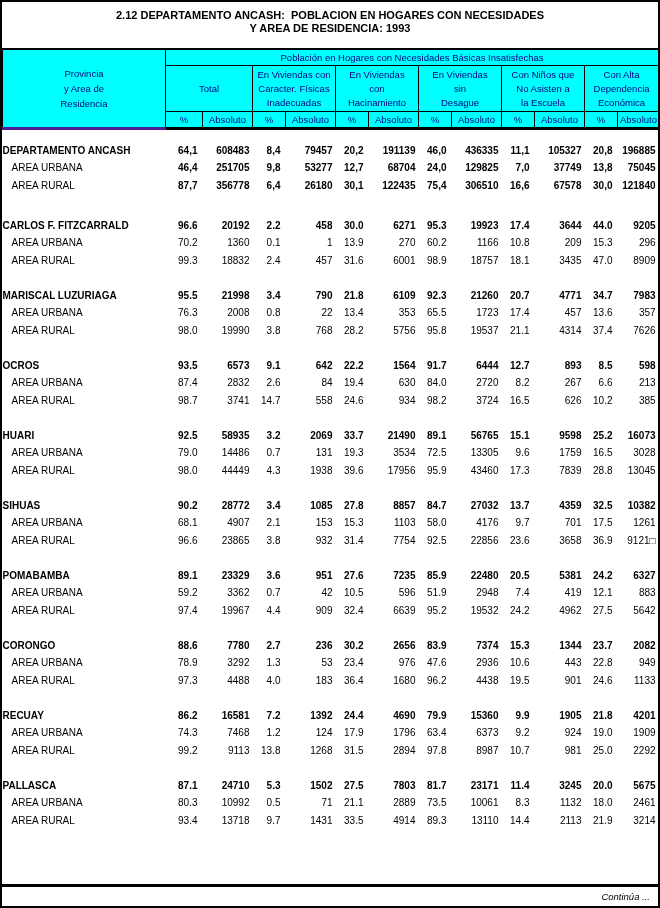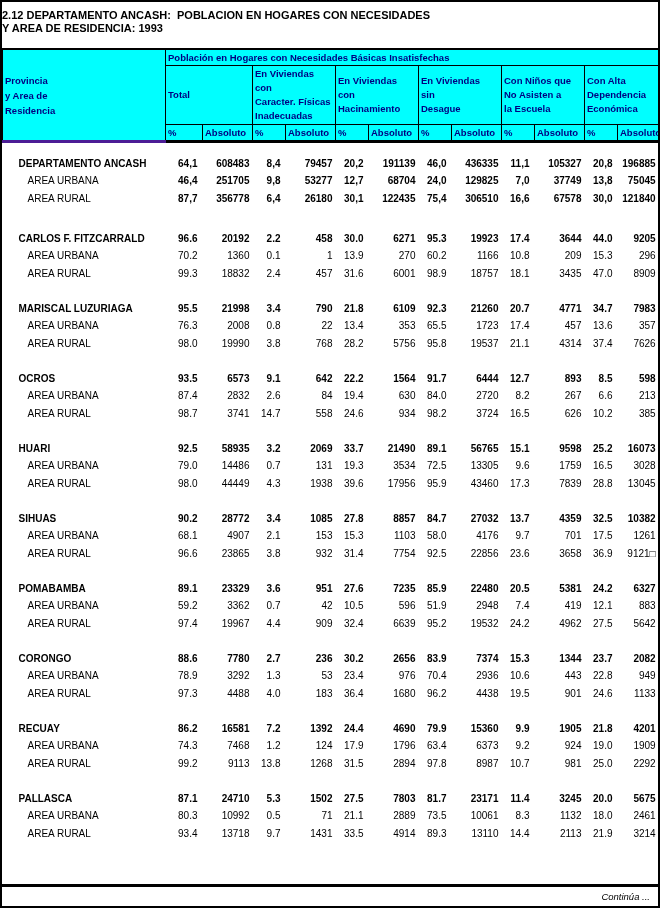--- a/index.html
+++ b/index.html
@@ -12,63 +12,64 @@
   }
   .page {
     width:660px; height:908px;
     border:2px solid #000;
     background:#fff;
     position:relative;
     overflow:hidden;
   }
   .titles {
     padding-top:7px;
+    text-align:center;
     font-weight:bold;
     font-size:11px;
     line-height:13px;
   }
   .titles div { white-space:pre; }
 
   table.nbi {
     border-collapse:collapse;
     table-layout:fixed;
     width:656px;
     margin-top:13px;
     border-top:2px solid #000;
   }
   thead th {
     background:var(--header-bg,#00FFFF);
     color:var(--header-text,#000080);
     border:1px solid #000;
-    font-weight:bold;
+    font-weight:normal;
     font-size:9.5px;
     padding:1px 2px;
-    text-align:left;
+    text-align:center;
   }
   tr.span-row th.span-title { height:16px; line-height:13px; }
   th.stub { vertical-align:middle; line-height:15px; font-size:9.5px; }
   tr.groups th { height:46px; vertical-align:middle; line-height:14px; }
   tr.subs th { height:17px; border-bottom:3px solid #000; }
   th.stub { border-bottom:3px solid #4c1d95; }
 
   tbody td {
     font-size:10px;
     padding:0 3px 0 0;
     white-space:nowrap;
     background:#fff;
   }
   tbody tr.data { height:17.5px; }
-  td.label { text-align:left; padding-left:16px; }
+  td.label { text-align:left; padding-left:0; }
   td.num   { text-align:right; }
   td.pct   { padding-right:5px; }
   td.abs   { padding-right:3px; }
   tr.r-dept td { font-weight:bold; }
   tr.r-prov td { font-weight:bold; }
   tr.r-dept-area td.num { font-weight:bold; }
-  tr.r-dept-area td.label, tr.r-area td.label { padding-left:25px; font-weight:normal; }
+  tr.r-dept-area td.label, tr.r-area td.label { padding-left:9px; font-weight:normal; }
   tr.sp    { height:17.5px; }
   tr.sp-lg { height:22.5px; }
   tr.sp-sm { height:13px; }
 
   .bottom-rule {
     position:absolute; left:0; right:0; bottom:19px;
     height:3px; background:#000;
   }
   .continua {
     position:absolute; right:8px; bottom:4px;
@@ -511,21 +512,21 @@
           <td class="num abs">2082</td>
         </tr>
         <tr class="data r-area">
           <td class="label">AREA URBANA</td>
           <td class="num pct">78.9</td>
           <td class="num abs">3292</td>
           <td class="num pct">1.3</td>
           <td class="num abs">53</td>
           <td class="num pct">23.4</td>
           <td class="num abs">976</td>
-          <td class="num pct">70.4</td>
+          <td class="num pct">47.6</td>
           <td class="num abs">2936</td>
           <td class="num pct">10.6</td>
           <td class="num abs">443</td>
           <td class="num pct">22.8</td>
           <td class="num abs">949</td>
         </tr>
         <tr class="data r-area">
           <td class="label">AREA RURAL</td>
           <td class="num pct">97.3</td>
           <td class="num abs">4488</td>

